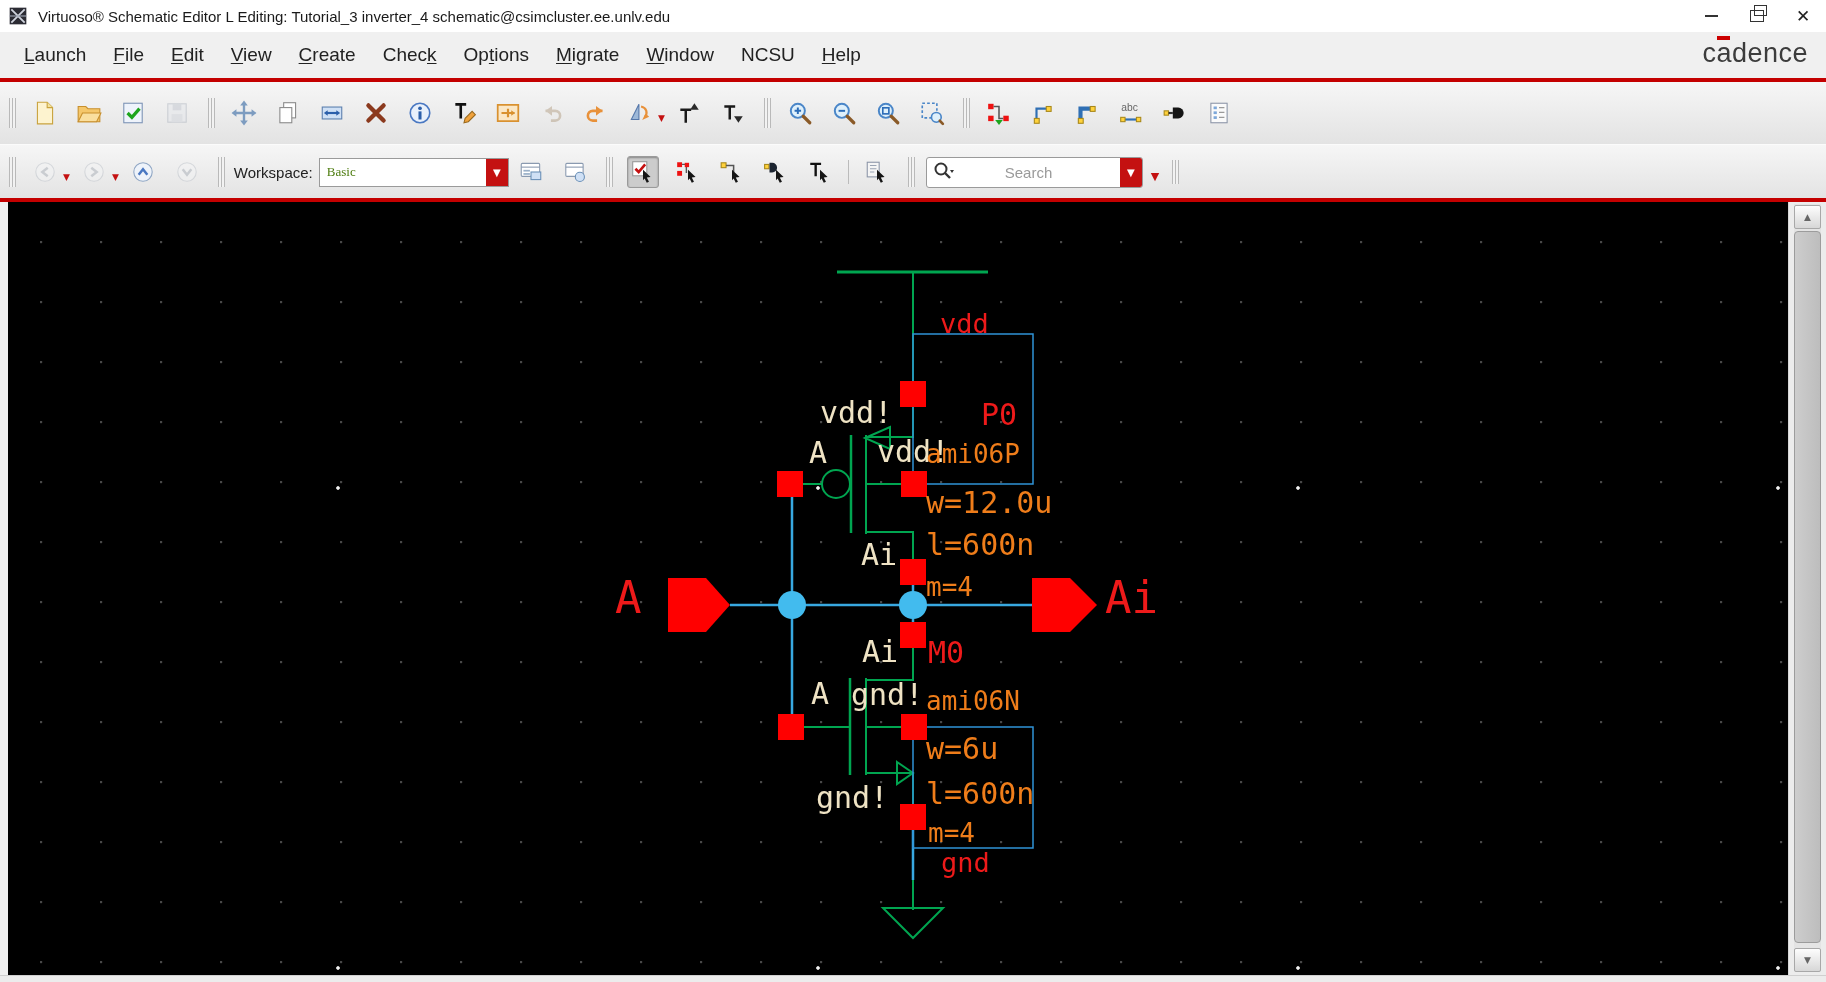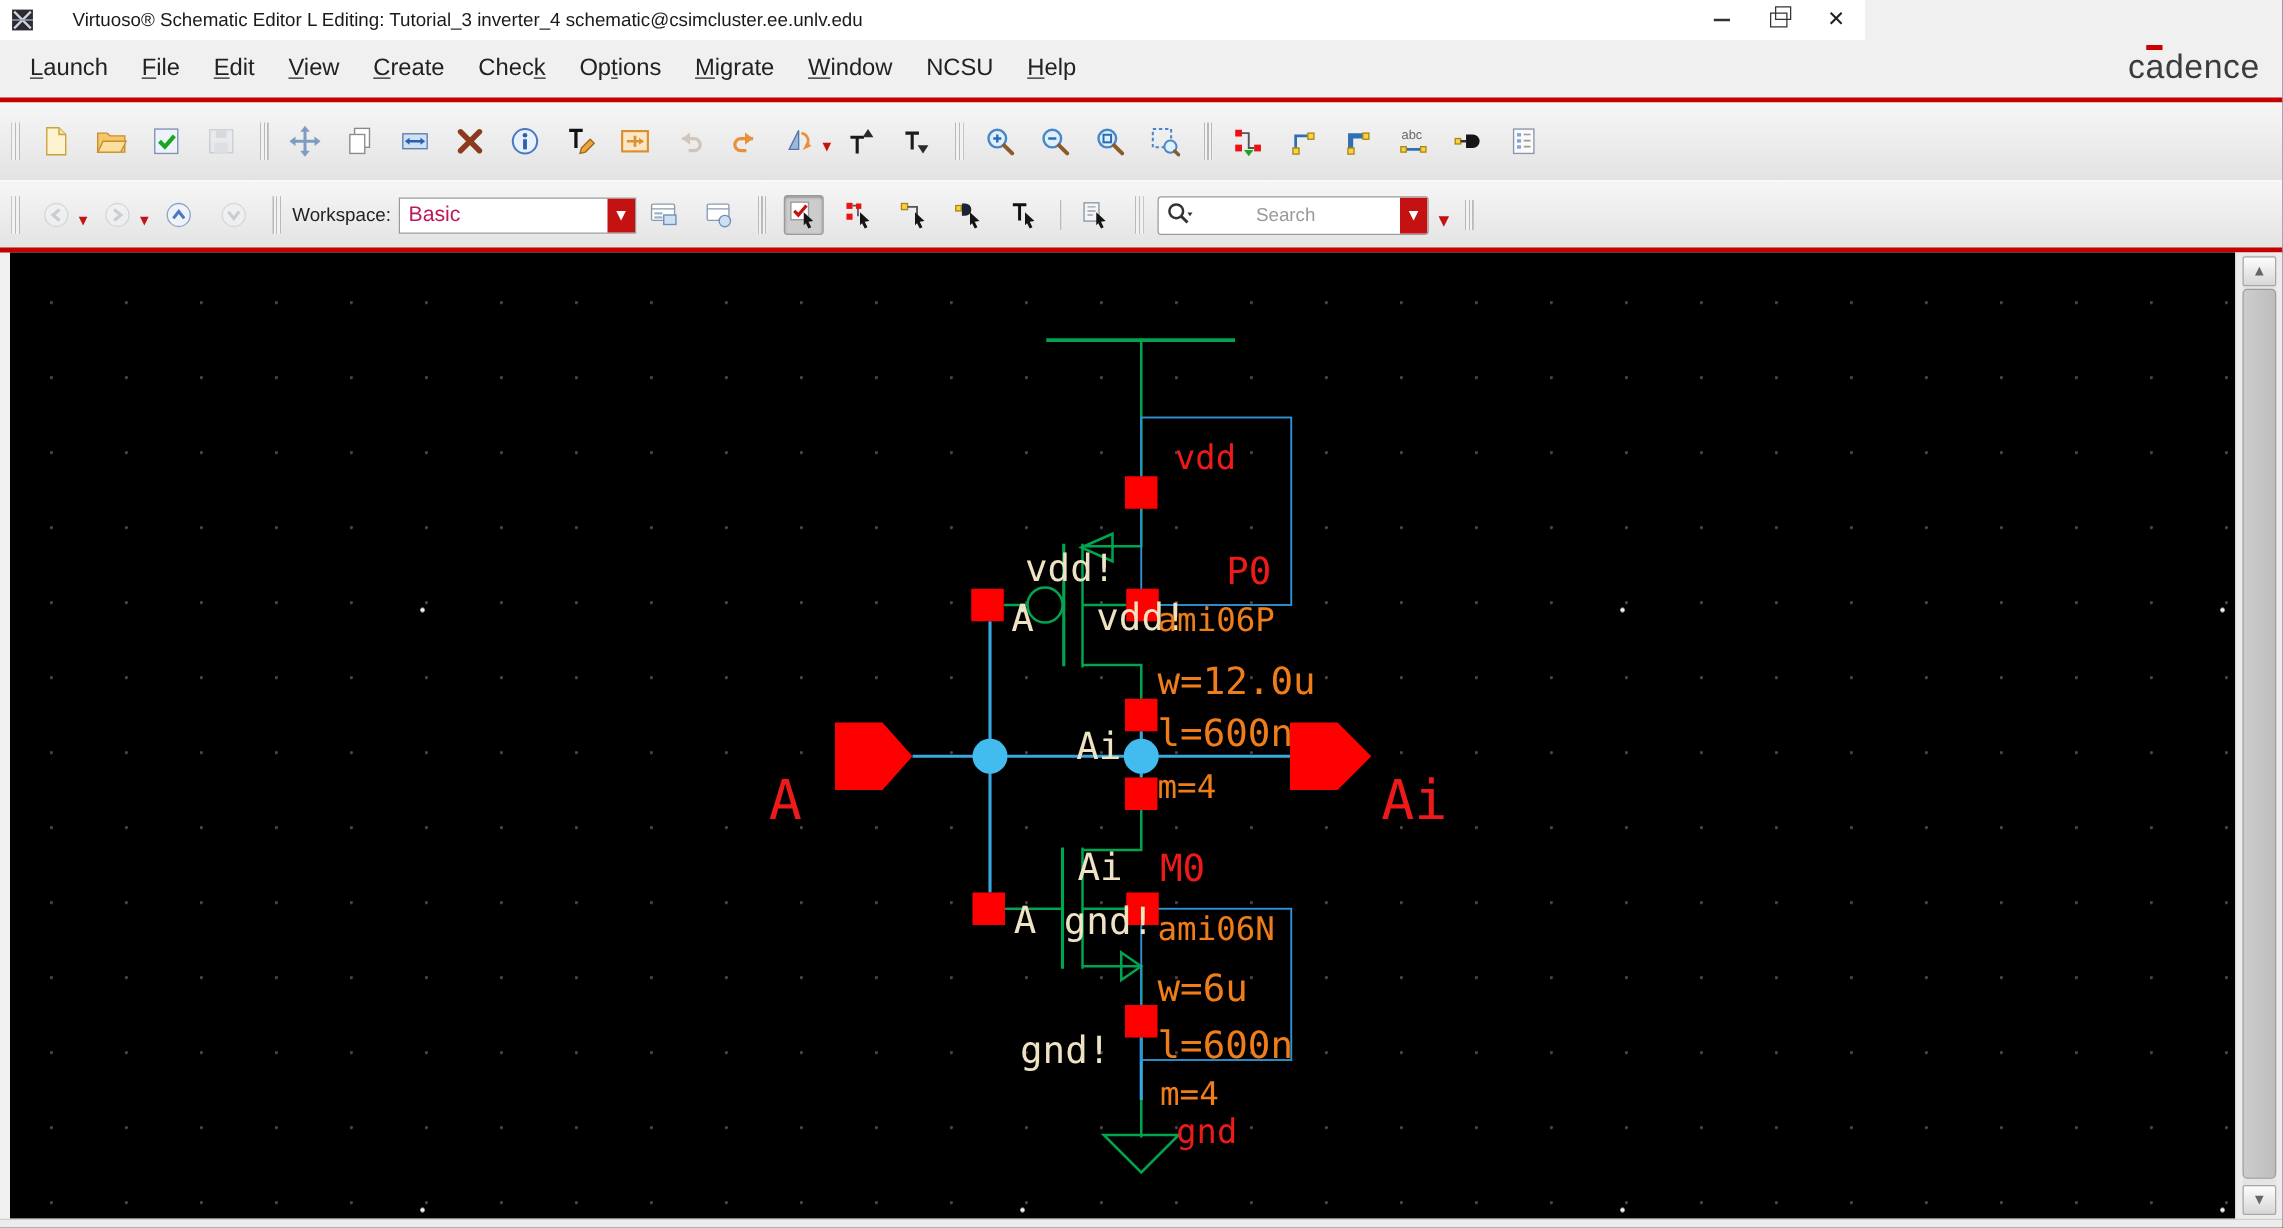--- a/index.html
+++ b/index.html
@@ -1,21 +1,21 @@
 <!DOCTYPE html>
 <html><head>
 <meta charset="utf-8">
 <style>
   html,body{margin:0;padding:0;background:#cfcfcf;}
   #window{position:relative;width:1826px;height:982px;background:#f0f0f0;
     font-family:"Liberation Sans",sans-serif;overflow:hidden;outline:1px solid #6a6a6a;}
 
   
-  .titlebar{position:absolute;left:0;top:0;width:1492px;height:32px;background:#ffffff;
-    display:flex;align-items:center;border-bottom:1px solid #e8e8e8;gap:20px;}
+  .titlebar{position:absolute;left:0;top:0;width:1826px;height:32px;background:#ffffff;
+    display:flex;align-items:center;border-bottom:1px solid #e8e8e8;}
   .title-icon{width:20px;height:20px;margin-left:8px;}
   .title-text{margin-left:10px;font-size:15px;color:#1a1a1a;white-space:nowrap;}
   .win-btns{position:absolute;right:0;top:0;height:32px;display:flex;}
   .win-btn{width:46px;height:32px;display:flex;align-items:center;justify-content:center;color:#333;}
   .glyph-min{width:13px;height:0;border-top:2px solid #333;}
   .glyph-restore{position:relative;width:12px;height:10px;border:1.6px solid #333;background:#fff;}
   .glyph-restore:before{content:"";position:absolute;left:3px;top:-6px;width:11px;height:9px;border:1.6px solid #333;}
   .glyph-close{font-size:17px;line-height:1;color:#222;font-family:"DejaVu Sans",sans-serif;}
 
   
@@ -37,39 +37,39 @@
   .grip{width:7px;height:30px;margin:0 7px 0 9px;
     background:repeating-linear-gradient(90deg,#b9b9b9 0 1px,#f2f2f2 1px 3px);}
   .grip.thin{height:24px;}
   .vsep{width:1px;height:24px;background:#bbb;margin:0 6px;}
   .ic{width:30px;height:30px;margin:0 7px;display:flex;align-items:center;justify-content:center;border-radius:3px;}
   .ic.pressed{background:#cicici;background:#cccccc;box-shadow:inset 0 1px 2px rgba(0,0,0,.35);border:1px solid #9a9a9a;}
   .dis{opacity:.4;filter:grayscale(55%);}
   .mini-drop{color:#c41111;font-size:9px;margin:10px 2px 0 -4px;font-family:"DejaVu Sans",sans-serif;}
   .ws-label{font-size:15px;color:#222;margin:0 6px 0 2px;}
   .combo{display:flex;align-items:center;width:188px;height:27px;background:#fff;border:1px solid #9a9a9a;}
-  .combo span{flex:1;font-size:17px;color:#be185d;padding-left:7px;}
+  .combo span{flex:1;font-size:13px;color:#4d7c0f;padding-left:7px;font-family:Liberation Serif, serif;}
   .red-btn{width:22px;height:100%;background:#c41111;color:#fff;font-size:10px;display:flex;
     align-items:center;justify-content:center;font-family:"DejaVu Sans",sans-serif;}
   .search-field{display:flex;align-items:center;width:215px;height:29px;background:#fff;
     border:1px solid #9a9a9a;border-radius:3px;overflow:hidden;margin-left:4px;}
   .search-field input{flex:1;border:none;outline:none;font-size:15px;color:#333;min-width:20px;
     font-family:"Liberation Sans",sans-serif;margin-left:45px;}
   .search-field input::placeholder{color:#9a9a9a;}
 
   
   .canvas-topline{position:absolute;left:0;top:198px;width:1826px;height:4px;background:#c40000;}
   #canvas{position:absolute;left:8px;top:202px;width:1780px;height:773px;background:#000;overflow:hidden;
     background-image:
       radial-gradient(2.6px 2.6px at 2px 2px, rgba(255,255,255,.95) 0 1.4px, transparent 2.2px),
       radial-gradient(2px 2px at 1px 1px, #484848 0 1px, transparent 1.7px);
     background-size:480px 480px, 60px 60px;
     background-position:328px 284px, 32px 39px;}
   .schem-svg{position:absolute;left:0;top:0;}
-  .sch-text{position:absolute;font-family:"DejaVu Sans Mono",monospace;white-space:nowrap;line-height:1;margin-top:43px;}
+  .sch-text{position:absolute;font-family:"DejaVu Sans Mono",monospace;white-space:nowrap;line-height:1;}
   .t-cream{color:#efe3c4;}
   .t-orange{color:#ef7d1a;}
   .t-red{color:#ee1a1a;}
   .sz-a{font-size:30px;}
   .sz-b{font-size:26px;}
   .sz-c{font-size:27px;}
   .sz-io{font-size:44px;}
 
   
   .vscroll{position:absolute;left:1788px;top:202px;width:38px;height:773px;background:#ececec;

